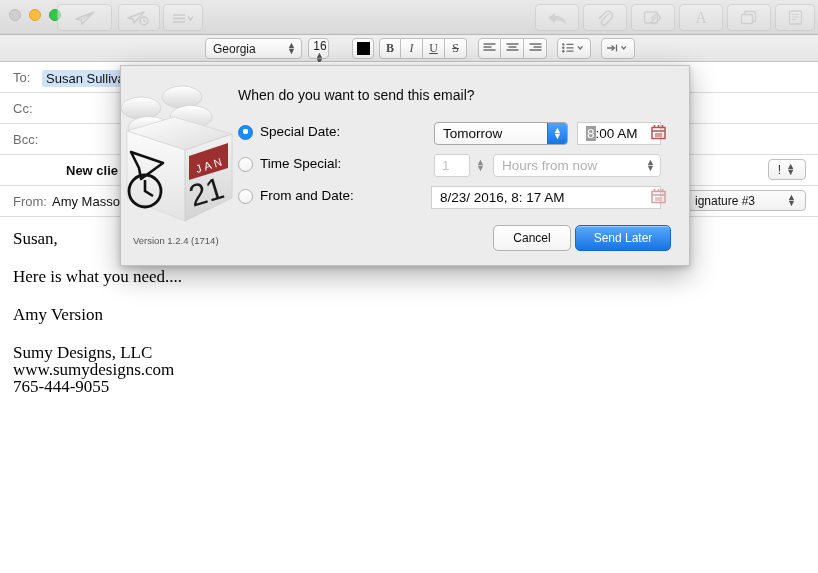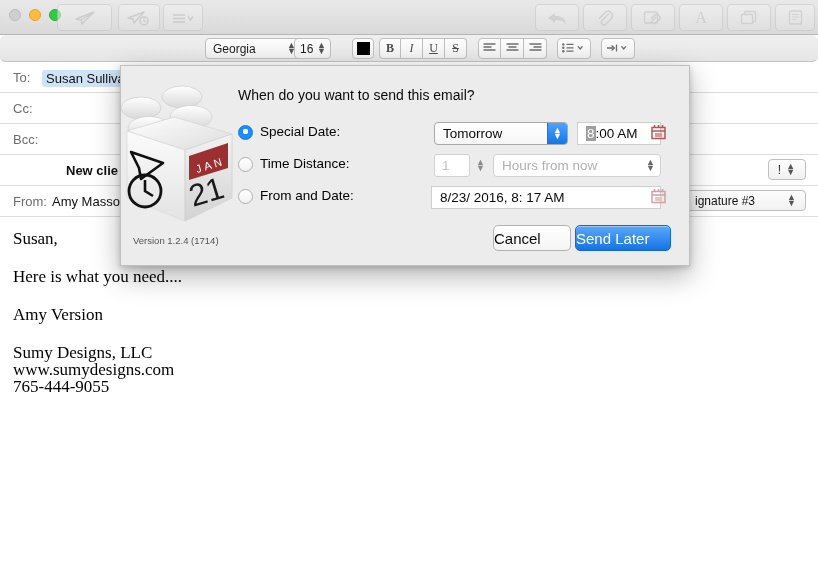--- a/index.html
+++ b/index.html
@@ -36,21 +36,20 @@
   }
   .tbtn svg{display:block;}
   .tbtn.disabled{opacity:.55;}
 
   
   .formatbar{
     position:absolute;left:0;top:35px;width:818px;height:27px;
     background:linear-gradient(#efefef,#e6e6e6);
     border-bottom:1px solid #c3c3c3;
     box-sizing:border-box;
-    border-radius:6px;
   }
   .fctl{
     position:absolute;top:3px;height:21px;box-sizing:border-box;
     background:linear-gradient(#fdfdfd,#f1f1f1);
     border:1px solid #bfbfbf;border-radius:4px;
     display:flex;align-items:center;
     font-size:12px;color:#1c1c1c;
   }
   .fctl .lbl{padding:0 4px 0 7px;white-space:nowrap;}
   .stepper{
@@ -169,22 +168,22 @@
   }
   .numfield{
     position:absolute;box-sizing:border-box;height:23px;width:36px;
     background:#fff;border:1px solid #d2d2d2;border-radius:3px;
     display:flex;align-items:center;padding-left:7px;font-size:13.5px;color:#c4c4c4;
   }
   .calicon{position:absolute;}
 
   .btn{
     position:absolute;box-sizing:border-box;height:26px;
-    border-radius:5px;display:flex;align-items:center;
-    font-size:15px;
+    border-radius:5px;display:flex;align-items:center;justify-content:center;
+    font-size:12px;
   }
   .btn.cancel{
     background:linear-gradient(#ffffff,#f4f4f4);border:1px solid #b2b2b2;color:#0a0a0a;
   }
   .btn.primary{
     background:linear-gradient(#5aa9f8,#1573e6);border:1px solid #1268cf;color:#fff;
     box-shadow:inset 0 1px 0 rgba(255,255,255,.4);
   }
 </style>
 </head>
@@ -281,21 +280,21 @@
 
   <div class="formatbar">
     <div class="fctl" style="left:205px;width:97px;">
       <span class="lbl">Georgia</span>
       <span class="stepper">
           <span>▲</span>
           <span>▼</span>
         </span>
     </div>
 
-    <div class="fctl" style="left:294px;width:37px;">
+    <div class="fctl" style="left:308px;width:21px;flex-direction:column;">
       <span class="lbl" style="padding-left:5px;padding-right:2px;">16</span>
       <span class="stepper" style="margin-right:3px;">
           <span>▲</span>
           <span>▼</span>
         </span>
     </div>
 
     <div class="swatch" style="left:352px;">
       <i></i>
     </div>
@@ -486,21 +485,21 @@
         </g>
         <g stroke="#b85454" stroke-width="1.6">
             <path d="M5.5 2v2.5M9.5 2v2.5M13.5 2v2.5"></path>
           </g>
         <rect x="6" y="10" width="7" height="4" fill="#d79a9a"></rect>
       </svg>
     </span>
 
     <div class="row" style="top:90px;width:430px;">
       <span class="radio"></span>
-      <span class="rlabel">Time Distance:</span>
+      <span class="rlabel">Time Special:</span>
     </div>
     <div class="numfield" style="left:313px;top:88px;">
       <span>1</span>
     </div>
     <div class="spinbtn" style="left:351px;top:88px;">
       <span style="line-height:.62;">
           <span style="display:block">▲</span>
           <span style="display:block">▼</span>
         </span>
     </div>

